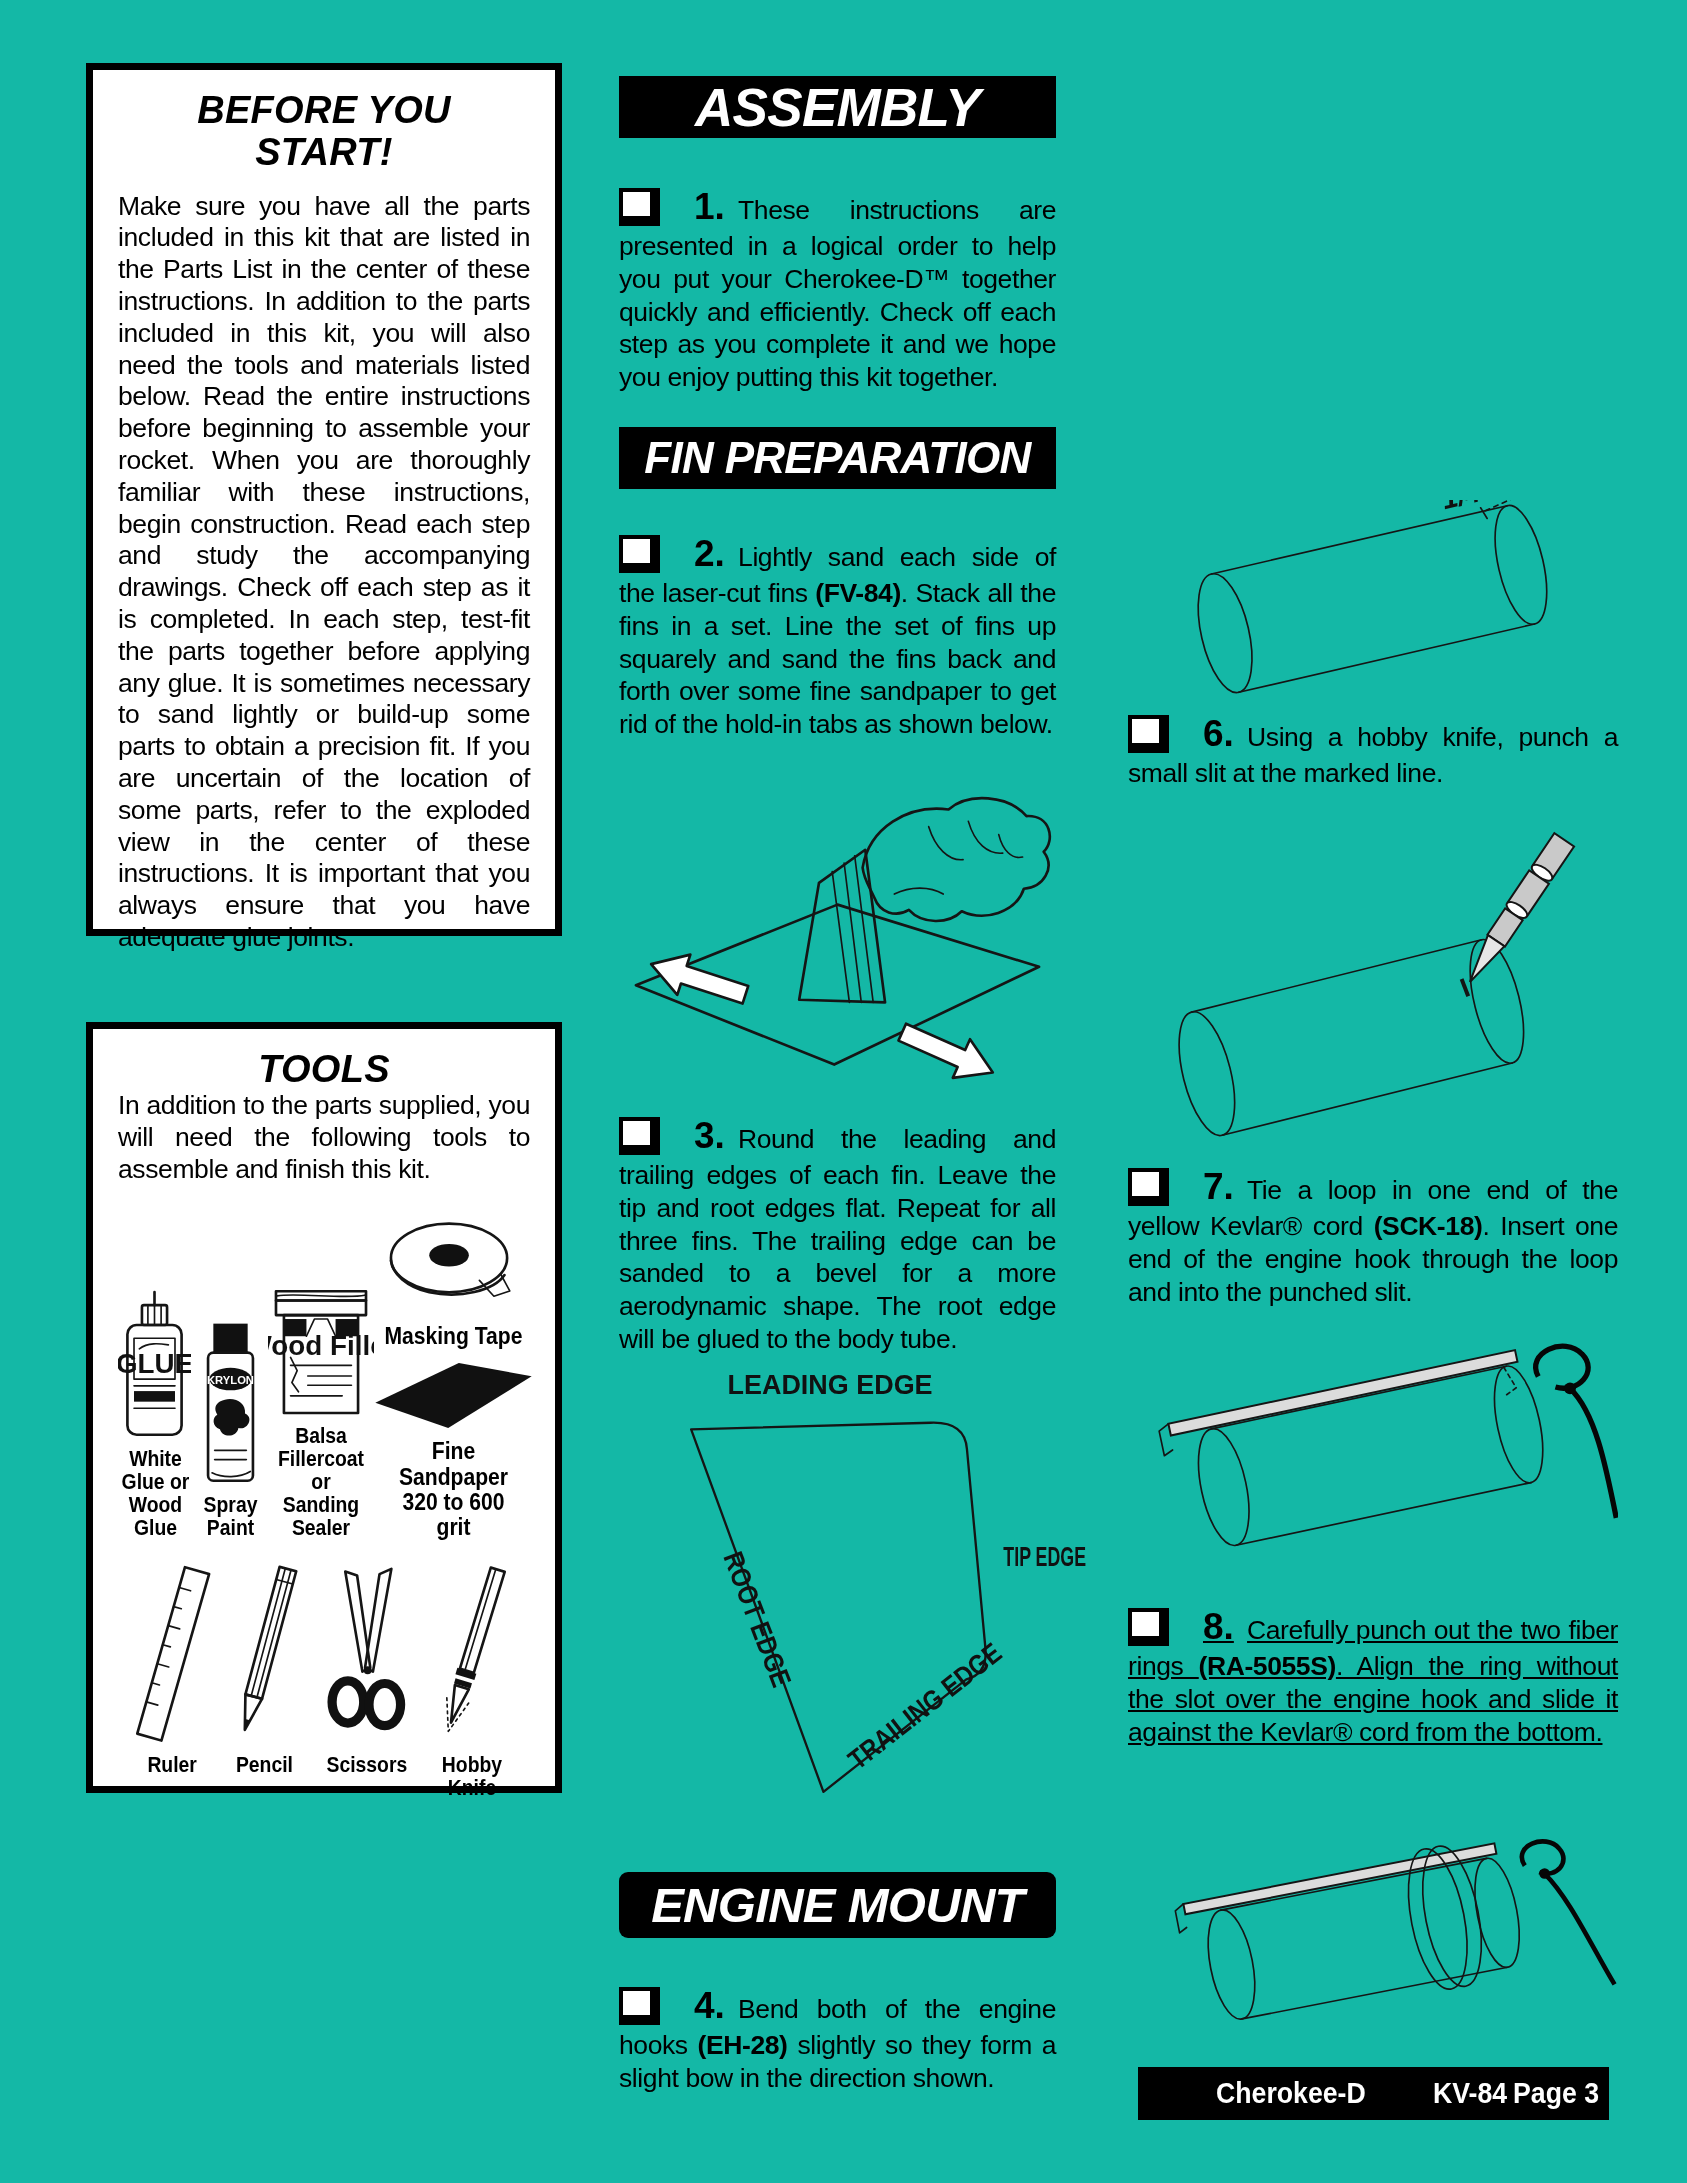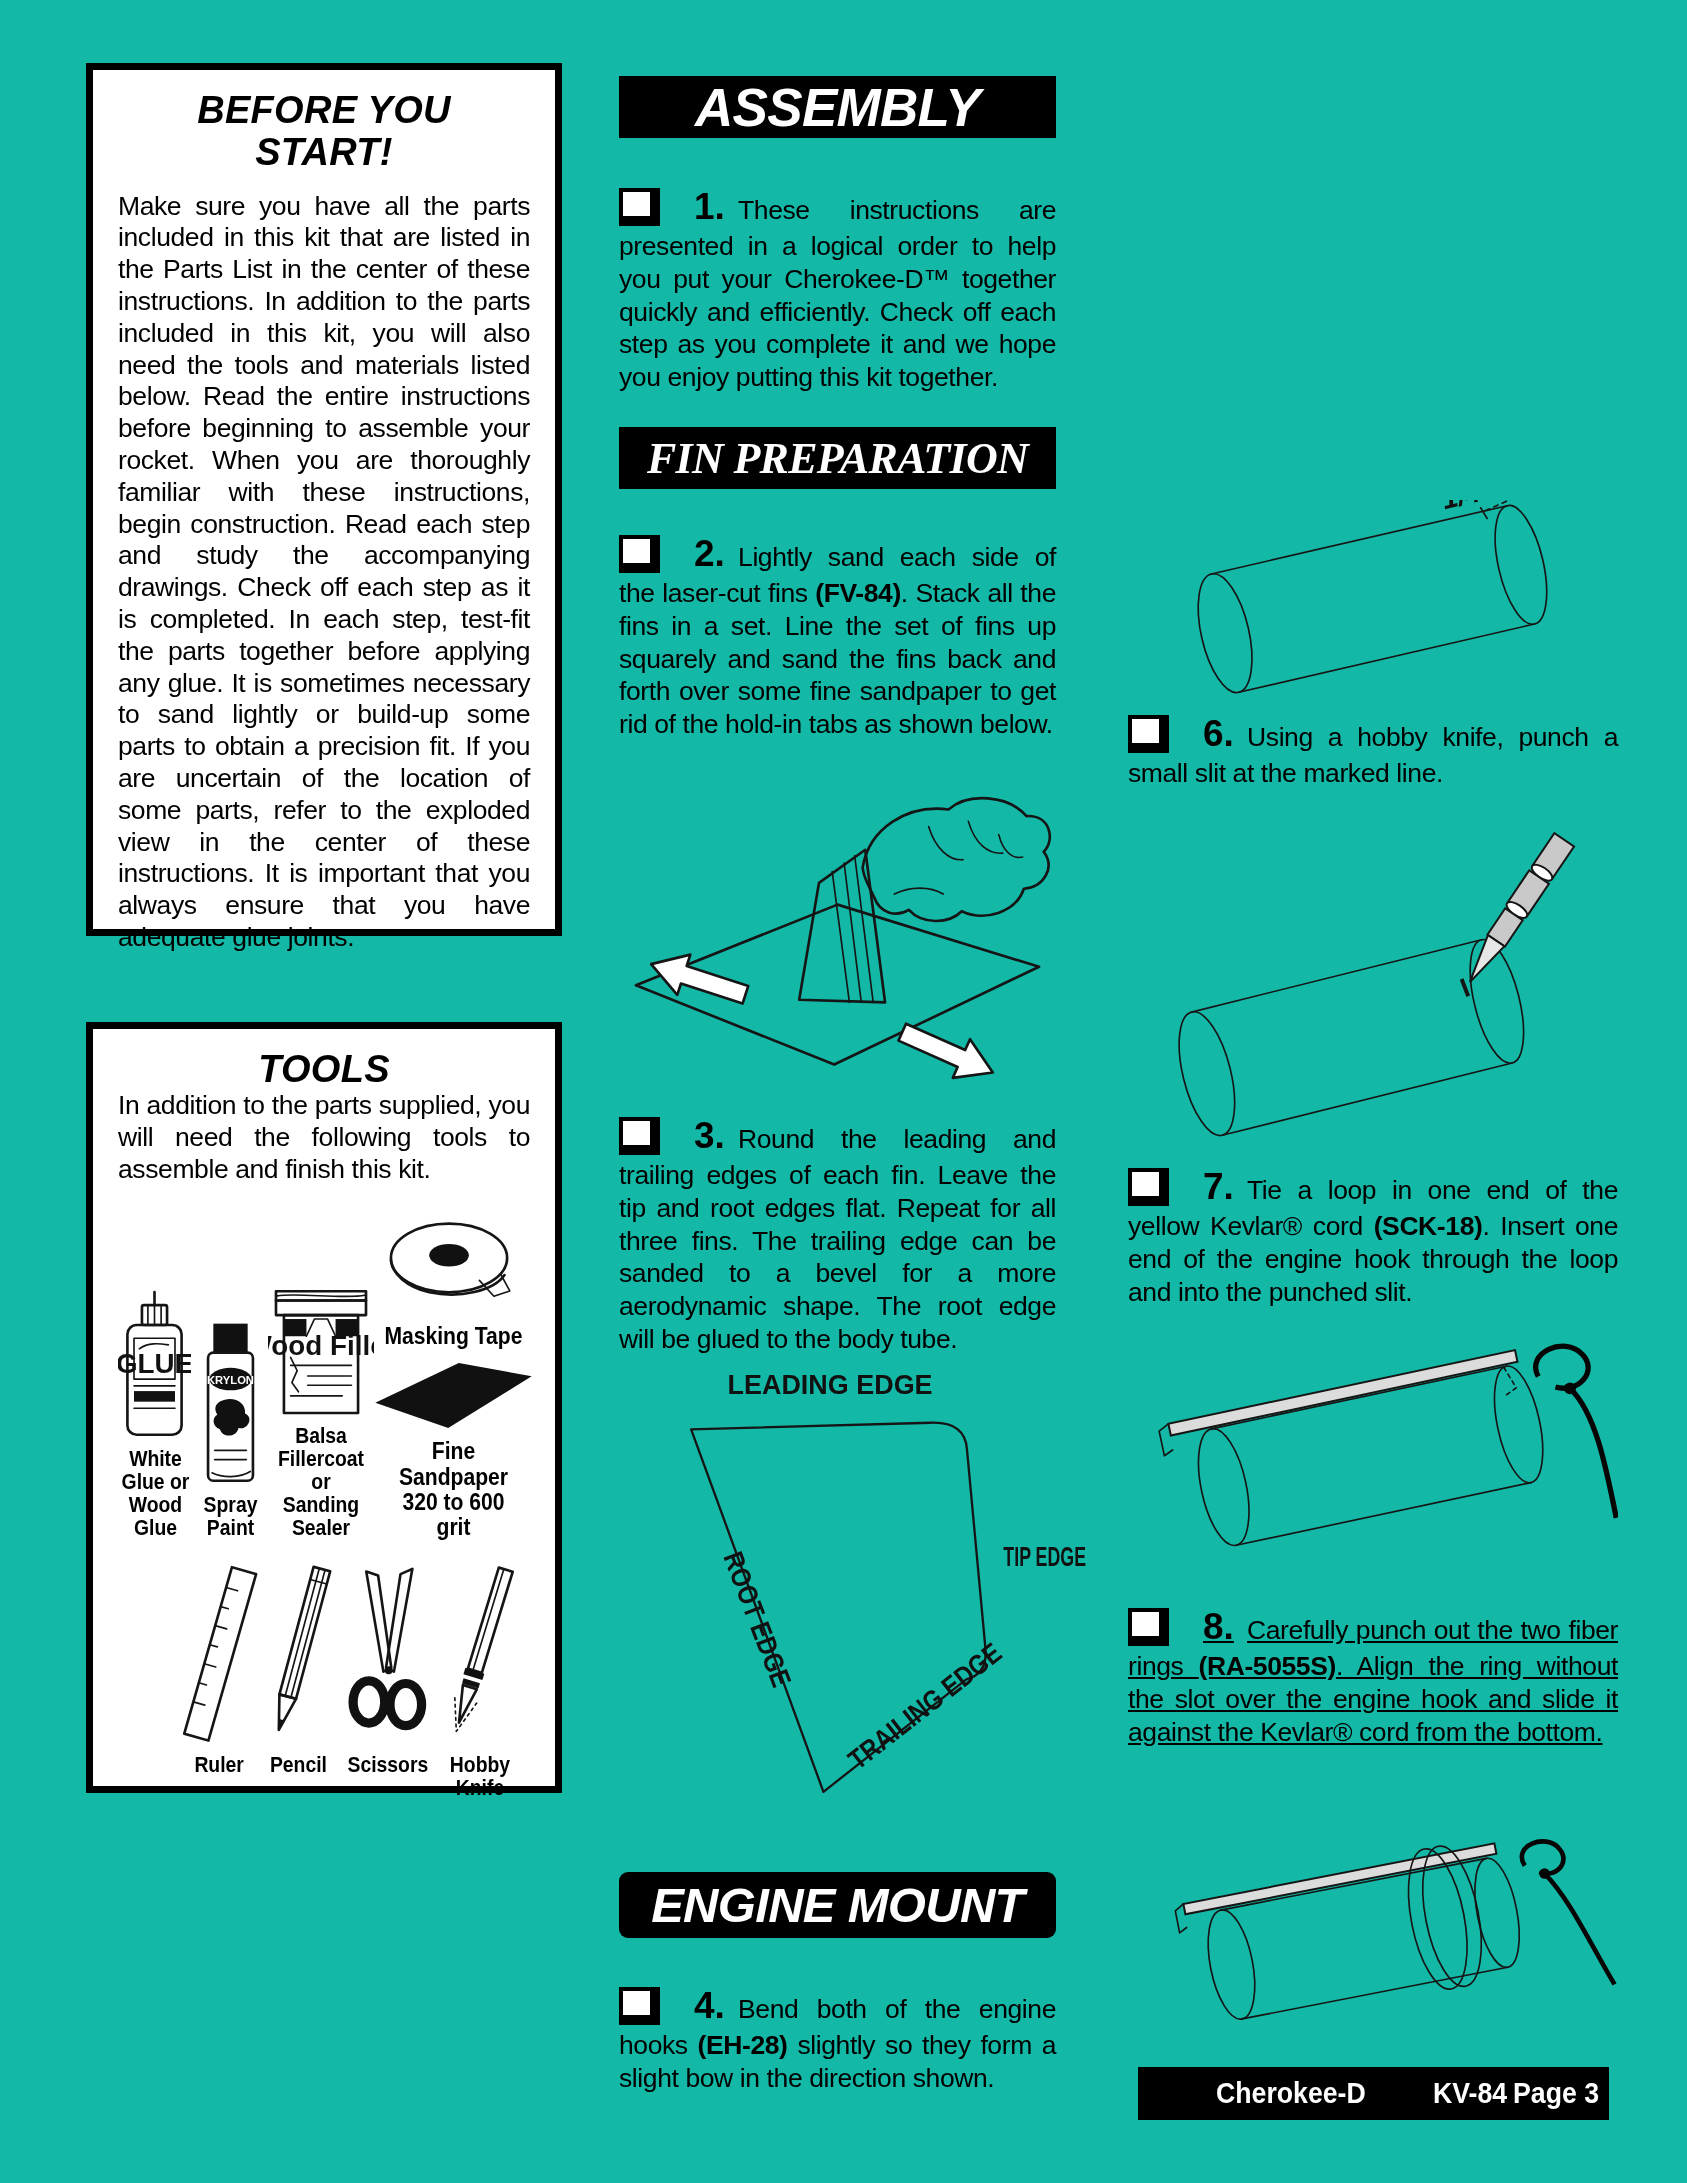--- a/index.html
+++ b/index.html
@@ -128,21 +128,21 @@
         <div class="tool-label" style="font-size:24px;">Masking Tape</div>
         <span style="margin-top:10.6px;">
         <svg width="159" height="73" viewBox="0 0 240 110">
           <polygon class="fill-b" points="2,66 128,6 238,26 112,104"></polygon>
         </svg>
         </span>
         <div class="tool-label" style="font-size:24px;">Fine Sandpaper 320 to 600 grit</div>
       </div>
     </div>
 
-    <div class="tools-row" style="margin-top:22.5px;align-items:flex-start;padding:0 40px;margin-left:47px;">
+    <div class="tools-row" style="margin-top:22.5px;align-items:flex-start;padding:0 40px;">
       <div class="tool-col" style="width:79px;">
         <span>
         <svg width="86" height="185" viewBox="0 0 130 280">
           <g transform="rotate(16 65 140)">
             <rect class="ln" x="46" y="8" width="38" height="262"></rect>
             <line class="ln-thin" x1="46" y1="40" x2="64" y2="40"></line>
             <line class="ln-thin" x1="46" y1="70" x2="58" y2="70"></line>
             <line class="ln-thin" x1="46" y1="100" x2="64" y2="100"></line>
             <line class="ln-thin" x1="46" y1="130" x2="58" y2="130"></line>
             <line class="ln-thin" x1="46" y1="160" x2="64" y2="160"></line>
@@ -203,21 +203,21 @@
 
   <div class="bar" style="left:619px;top:76px;width:437px;height:62px;">
     <span style="font-size:53px;">ASSEMBLY</span>
   </div>
 
   <div class="step" style="left:619px;top:184px;width:437px;">
     <span class="chk"></span><span class="step-num">1.</span><span class="step-text"><span>These instructions are presented in a logical order to help you put your Cherokee-D™ together quickly and efficiently. Check off each step as you complete it and we hope you enjoy putting this kit together.</span></span>
   </div>
 
   <div class="bar" style="left:619px;top:427px;width:437px;height:62px;">
-    <span style="font-size:44px;font-family:Liberation Serif, serif;">FIN PREPARATION</span>
+    <span style="font-size:44px;">FIN PREPARATION</span>
   </div>
 
   <div class="step" style="left:619px;top:531px;width:437px;">
     <span class="chk"></span><span class="step-num">2.</span><span class="step-text"><span>Lightly sand each side of the laser-cut fins </span><b>(FV-84)</b><span>. Stack all the fins in a set. Line the set of fins up squarely and sand the fins back and forth over some fine sandpaper to get rid of the hold-in tabs as shown below.</span></span>
   </div>
 
   <div class="figure" style="left:619px;top:787px;">
     <svg width="437" height="304" viewBox="0 0 660 460">
       <polygon class="ln" points="25,300 325,420 635,272 330,178"></polygon>
       <polygon class="ln" points="272,322 302,145 372,95 402,326"></polygon>

